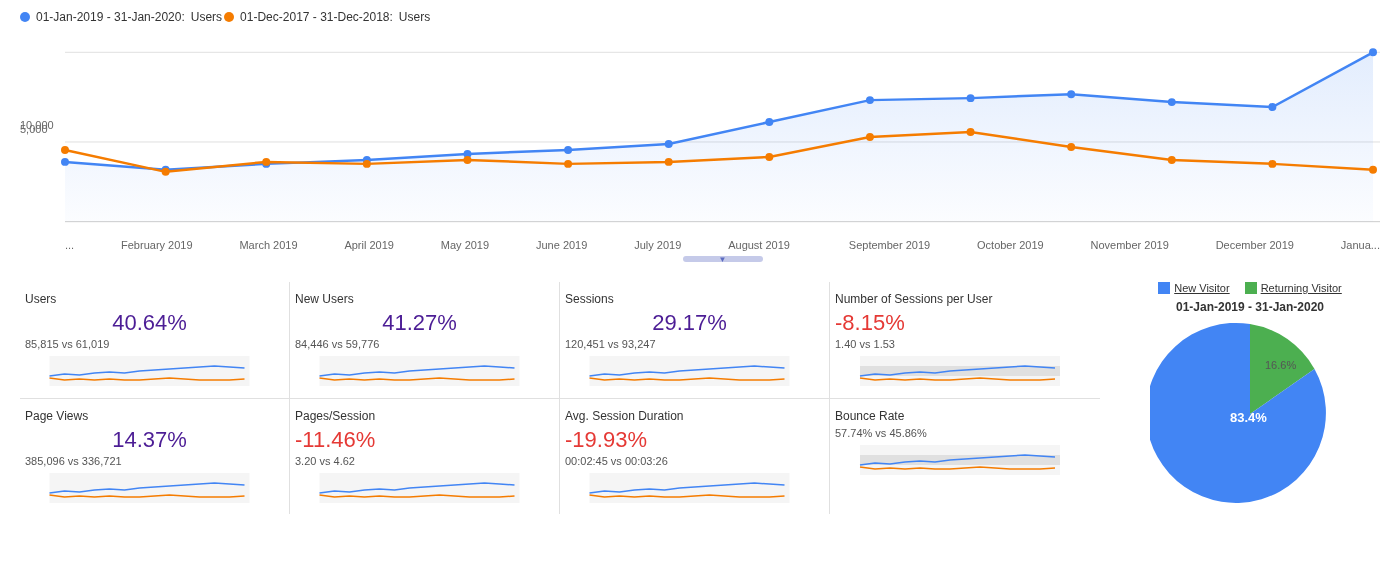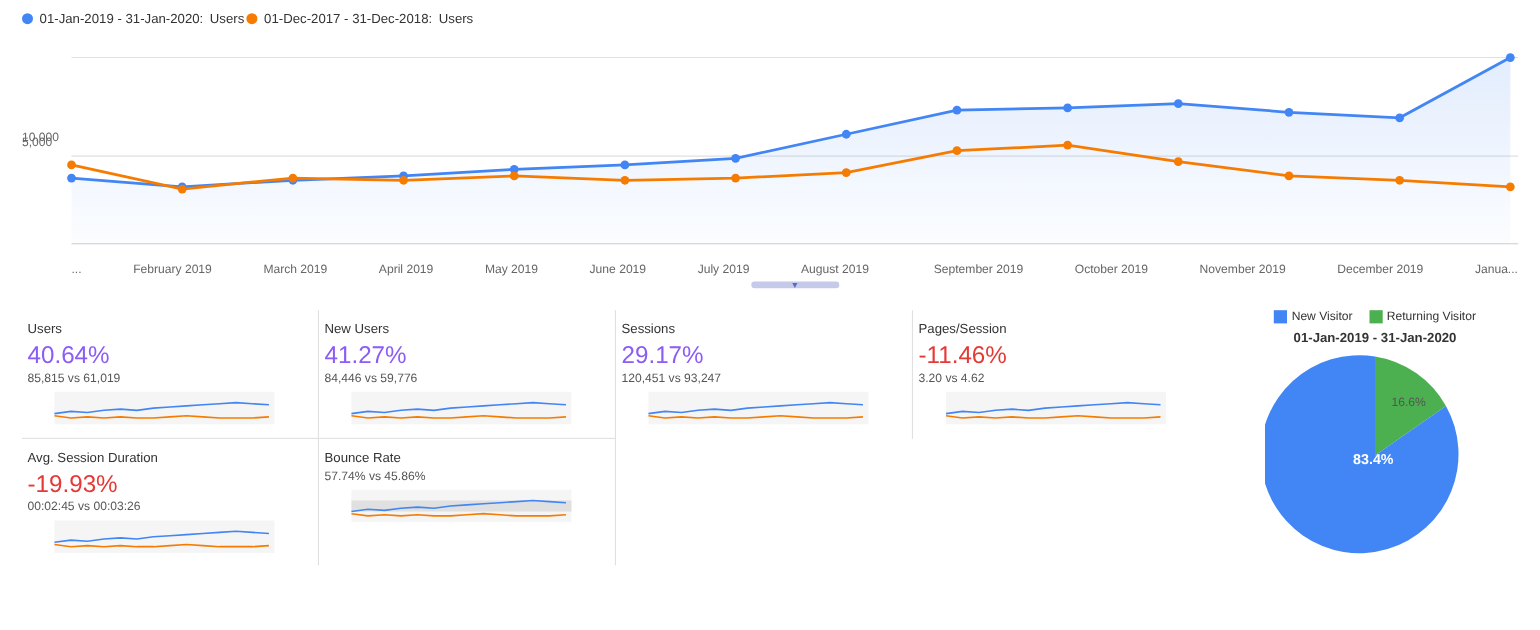--- a/index.html
+++ b/index.html
@@ -15,27 +15,27 @@
     .scroll-indicator { display: flex; justify-content: center; margin: 2px 0; }
 
     .bottom-section { display: flex; padding: 15px 20px; gap: 0; }
     .metrics-grid { flex: 1; display: grid; grid-template-columns: repeat(4, 1fr); gap: 0; }
     .metric-card { padding: 10px 15px 8px 5px; border-right: 1px solid #e0e0e0; border-bottom: 1px solid #e0e0e0; }
     .metric-card:nth-child(4n) { border-right: none; }
     .metric-card:nth-last-child(-n+4) { border-bottom: none; }
 
     .metric-title { font-size: 12px; color: #333; margin-bottom: 4px; }
     .metric-value { font-size: 22px; font-weight: 300; margin-bottom: 2px; }
-    .metric-value.positive { color: #8b5cf6; }
+    .metric-value.positive { color: #4c1d95; text-align: center; }
     .metric-value.negative { color: #e53935; }
     .metric-compare { font-size: 11px; color: #555; margin-bottom: 6px; }
 
     .pie-section { width: 280px; padding-left: 20px; display: flex; flex-direction: column; align-items: center; }
     .pie-legend { display: flex; gap: 15px; margin-bottom: 6px; align-items: center; }
-    .pie-legend-item { display: flex; align-items: center; gap: 4px; font-size: 11px; }
+    .pie-legend-item { display: flex; align-items: center; gap: 4px; font-size: 11px; text-decoration: underline; }
     .pie-legend-dot { width: 12px; height: 12px; }
     .pie-legend-dot.blue { background: #4285f4; }
     .pie-legend-dot.green { background: #4caf50; }
     .pie-title { font-size: 12px; font-weight: bold; color: #333; text-align: center; }
     .pie-container { position: relative; width: 200px; height: 200px; }
 
     .grid-line { stroke: #e0e0e0; stroke-width: 1; }
     .axis-line { stroke: #ccc; stroke-width: 1; }
   </style>
 </head>
@@ -169,49 +169,70 @@
     <div class="metric-title">Sessions</div>
     <div class="metric-value positive">29.17%</div>
     <div class="metric-compare">120,451 vs 93,247</div>
     <div><svg viewBox="0 0 200 30" width="100%" height="30">
     <rect x="0" y="0" width="200" height="30" fill="#f5f5f5"></rect>
     <polyline points="0,20 15,18 30,19 45,17 60,16 75,17 90,15 105,14 120,13 135,12 150,11 165,10 180,11 195,12" fill="none" stroke="#4285f4" stroke-width="1.5"></polyline>
     <polyline points="0,22 15,24 30,23 45,24 60,23 75,24 90,24 105,23 120,22 135,23 150,24 165,24 180,24 195,23" fill="none" stroke="#f57c00" stroke-width="1.5"></polyline>
   </svg></div>
   </div>
       <div class="metric-card">
-    <div class="metric-title">Pages/Session</div>
-    <div class="metric-value negative">-11.46%</div>
-    <div class="metric-compare">3.20 vs 4.62</div>
-    <div><svg viewBox="0 0 200 30" width="100%" height="30">
-    <rect x="0" y="0" width="200" height="30" fill="#f5f5f5"></rect>
-    <polyline points="0,20 15,18 30,19 45,17 60,16 75,17 90,15 105,14 120,13 135,12 150,11 165,10 180,11 195,12" fill="none" stroke="#4285f4" stroke-width="1.5"></polyline>
-    <polyline points="0,22 15,24 30,23 45,24 60,23 75,24 90,24 105,23 120,22 135,23 150,24 165,24 180,24 195,23" fill="none" stroke="#f57c00" stroke-width="1.5"></polyline>
-  </svg></div>
-  </div>
-      <div class="metric-card">
-    <div class="metric-title">Avg. Session Duration</div>
-    <div class="metric-value negative">-19.93%</div>
-    <div class="metric-compare">00:02:45 vs 00:03:26</div>
-    <div><svg viewBox="0 0 200 30" width="100%" height="30">
-    <rect x="0" y="0" width="200" height="30" fill="#f5f5f5"></rect>
-    <polyline points="0,20 15,18 30,19 45,17 60,16 75,17 90,15 105,14 120,13 135,12 150,11 165,10 180,11 195,12" fill="none" stroke="#4285f4" stroke-width="1.5"></polyline>
-    <polyline points="0,22 15,24 30,23 45,24 60,23 75,24 90,24 105,23 120,22 135,23 150,24 165,24 180,24 195,23" fill="none" stroke="#f57c00" stroke-width="1.5"></polyline>
-  </svg></div>
-  </div>
-      <div class="metric-card">
-    <div class="metric-title">Bounce Rate</div>
-    <div class="metric-compare">57.74% vs 45.86%</div>
+    <div class="metric-title">Number of Sessions per User</div>
+    <div class="metric-value negative">-8.15%</div>
+    <div class="metric-compare">1.40 vs 1.53</div>
     <div><svg viewBox="0 0 200 30" width="100%" height="30">
       <rect x="0" y="0" width="200" height="30" fill="#f5f5f5"></rect>
       <rect x="0" y="10" width="200" height="10" fill="#e0e0e0"></rect>
       <polyline points="0,20 15,18 30,19 45,17 60,16 75,17 90,15 105,14 120,13 135,12 150,11 165,10 180,11 195,12" fill="none" stroke="#4285f4" stroke-width="1.5"></polyline>
       <polyline points="0,22 15,24 30,23 45,24 60,23 75,24 90,24 105,23 120,22 135,23 150,24 165,24 180,24 195,23" fill="none" stroke="#f57c00" stroke-width="1.5"></polyline>
     </svg></div>
   </div>
+      <div class="metric-card">
+    <div class="metric-title">Page Views</div>
+    <div class="metric-value positive">14.37%</div>
+    <div class="metric-compare">385,096 vs 336,721</div>
+    <div><svg viewBox="0 0 200 30" width="100%" height="30">
+    <rect x="0" y="0" width="200" height="30" fill="#f5f5f5"></rect>
+    <polyline points="0,20 15,18 30,19 45,17 60,16 75,17 90,15 105,14 120,13 135,12 150,11 165,10 180,11 195,12" fill="none" stroke="#4285f4" stroke-width="1.5"></polyline>
+    <polyline points="0,22 15,24 30,23 45,24 60,23 75,24 90,24 105,23 120,22 135,23 150,24 165,24 180,24 195,23" fill="none" stroke="#f57c00" stroke-width="1.5"></polyline>
+  </svg></div>
+  </div>
+      <div class="metric-card">
+    <div class="metric-title">Pages/Session</div>
+    <div class="metric-value negative">-11.46%</div>
+    <div class="metric-compare">3.20 vs 4.62</div>
+    <div><svg viewBox="0 0 200 30" width="100%" height="30">
+    <rect x="0" y="0" width="200" height="30" fill="#f5f5f5"></rect>
+    <polyline points="0,20 15,18 30,19 45,17 60,16 75,17 90,15 105,14 120,13 135,12 150,11 165,10 180,11 195,12" fill="none" stroke="#4285f4" stroke-width="1.5"></polyline>
+    <polyline points="0,22 15,24 30,23 45,24 60,23 75,24 90,24 105,23 120,22 135,23 150,24 165,24 180,24 195,23" fill="none" stroke="#f57c00" stroke-width="1.5"></polyline>
+  </svg></div>
+  </div>
+      <div class="metric-card">
+    <div class="metric-title">Avg. Session Duration</div>
+    <div class="metric-value negative">-19.93%</div>
+    <div class="metric-compare">00:02:45 vs 00:03:26</div>
+    <div><svg viewBox="0 0 200 30" width="100%" height="30">
+    <rect x="0" y="0" width="200" height="30" fill="#f5f5f5"></rect>
+    <polyline points="0,20 15,18 30,19 45,17 60,16 75,17 90,15 105,14 120,13 135,12 150,11 165,10 180,11 195,12" fill="none" stroke="#4285f4" stroke-width="1.5"></polyline>
+    <polyline points="0,22 15,24 30,23 45,24 60,23 75,24 90,24 105,23 120,22 135,23 150,24 165,24 180,24 195,23" fill="none" stroke="#f57c00" stroke-width="1.5"></polyline>
+  </svg></div>
+  </div>
+      <div class="metric-card">
+    <div class="metric-title">Bounce Rate</div>
+    <div class="metric-compare">57.74% vs 45.86%</div>
+    <div><svg viewBox="0 0 200 30" width="100%" height="30">
+      <rect x="0" y="0" width="200" height="30" fill="#f5f5f5"></rect>
+      <rect x="0" y="10" width="200" height="10" fill="#e0e0e0"></rect>
+      <polyline points="0,20 15,18 30,19 45,17 60,16 75,17 90,15 105,14 120,13 135,12 150,11 165,10 180,11 195,12" fill="none" stroke="#4285f4" stroke-width="1.5"></polyline>
+      <polyline points="0,22 15,24 30,23 45,24 60,23 75,24 90,24 105,23 120,22 135,23 150,24 165,24 180,24 195,23" fill="none" stroke="#f57c00" stroke-width="1.5"></polyline>
+    </svg></div>
+  </div>
     </div>
 
   <div class="pie-section">
     <div class="pie-legend">
       <div class="pie-legend-item">
         <div class="pie-legend-dot blue"></div>
         <span>New Visitor</span>
       </div>
       <div class="pie-legend-item">
         <div class="pie-legend-dot green"></div>

